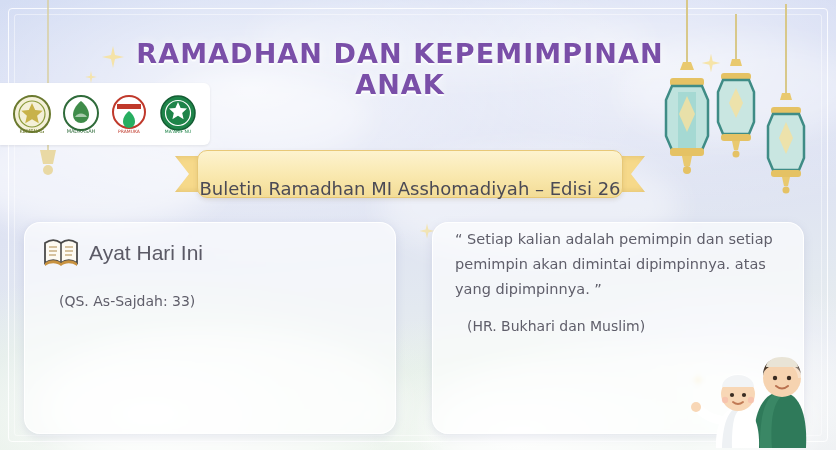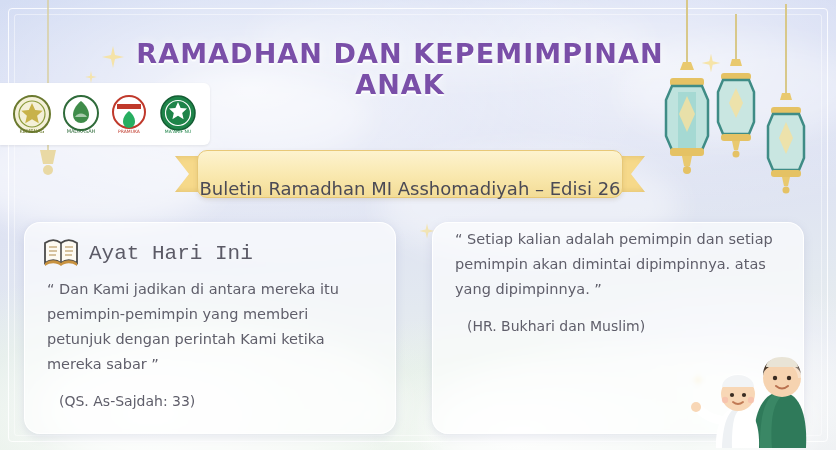--- a/index.html
+++ b/index.html
@@ -124,21 +124,21 @@
 
   .card-head {
     display: flex; align-items: center;
     gap: 10px;
     padding: 12px 18px 2px 18px;
     height: 50px;
   }
   .card-title {
     font-size: 21px;
     color: #5b5a66;
-    font-family: Liberation Mono, monospace;
+    font-family: Liberation Sans, sans-serif;
   }
   .card-body {
     padding: 4px 20px 0 22px;
     font-size: 14.5px;
     line-height: 1.72;
     color: #5f5e6a;
   }
   .card-body .quote { margin: 0 0 12px 0; }
   .card-body .source { margin: 12px; font-size: 14px; color: #5f5e6a; }
 
@@ -278,21 +278,20 @@
     <div class="card-head">
       <svg width="36" height="30" viewBox="0 0 36 30">
         <path d="M2 5 C8 1 14 2 18 5 C22 2 28 1 34 5 L34 25 C28 21 22 22 18 25 C14 22 8 21 2 25 Z" fill="#fdfaf2" stroke="#4a4a4a" stroke-width="1.8"></path>
         <path d="M18 5 L18 25" stroke="#4a4a4a" stroke-width="1.6"></path>
         <path d="M6 9 h8 M6 13 h8 M6 17 h7 M22 9 h8 M22 13 h8 M22 17 h7" stroke="#b08a4a" stroke-width="1.1"></path>
         <path d="M2 25 C8 21 14 22 18 25 C22 22 28 21 34 25 L34 28 C28 24 22 25 18 28 C14 25 8 24 2 28 Z" fill="#c8923f"></path>
       </svg>
       <span class="card-title">Ayat Hari Ini</span>
     </div>
     <div class="card-body">
-      <p class="quote">“ Dan Kami jadikan di antara mereka itu pemimpin-pemimpin yang memberi petunjuk dengan perintah Kami ketika mereka sabar ”</p>
       <p class="source">(QS. As-Sajdah: 33)</p>
     </div>
   </div>
 
   <div class="card card-right">
     <div class="card-body">
       <p class="quote">“ Setiap kalian adalah pemimpin dan setiap pemimpin akan dimintai dipimpinnya. atas yang dipimpinnya. ”</p>
       <p class="source">(HR. Bukhari dan Muslim)</p>
     </div>
   </div>

